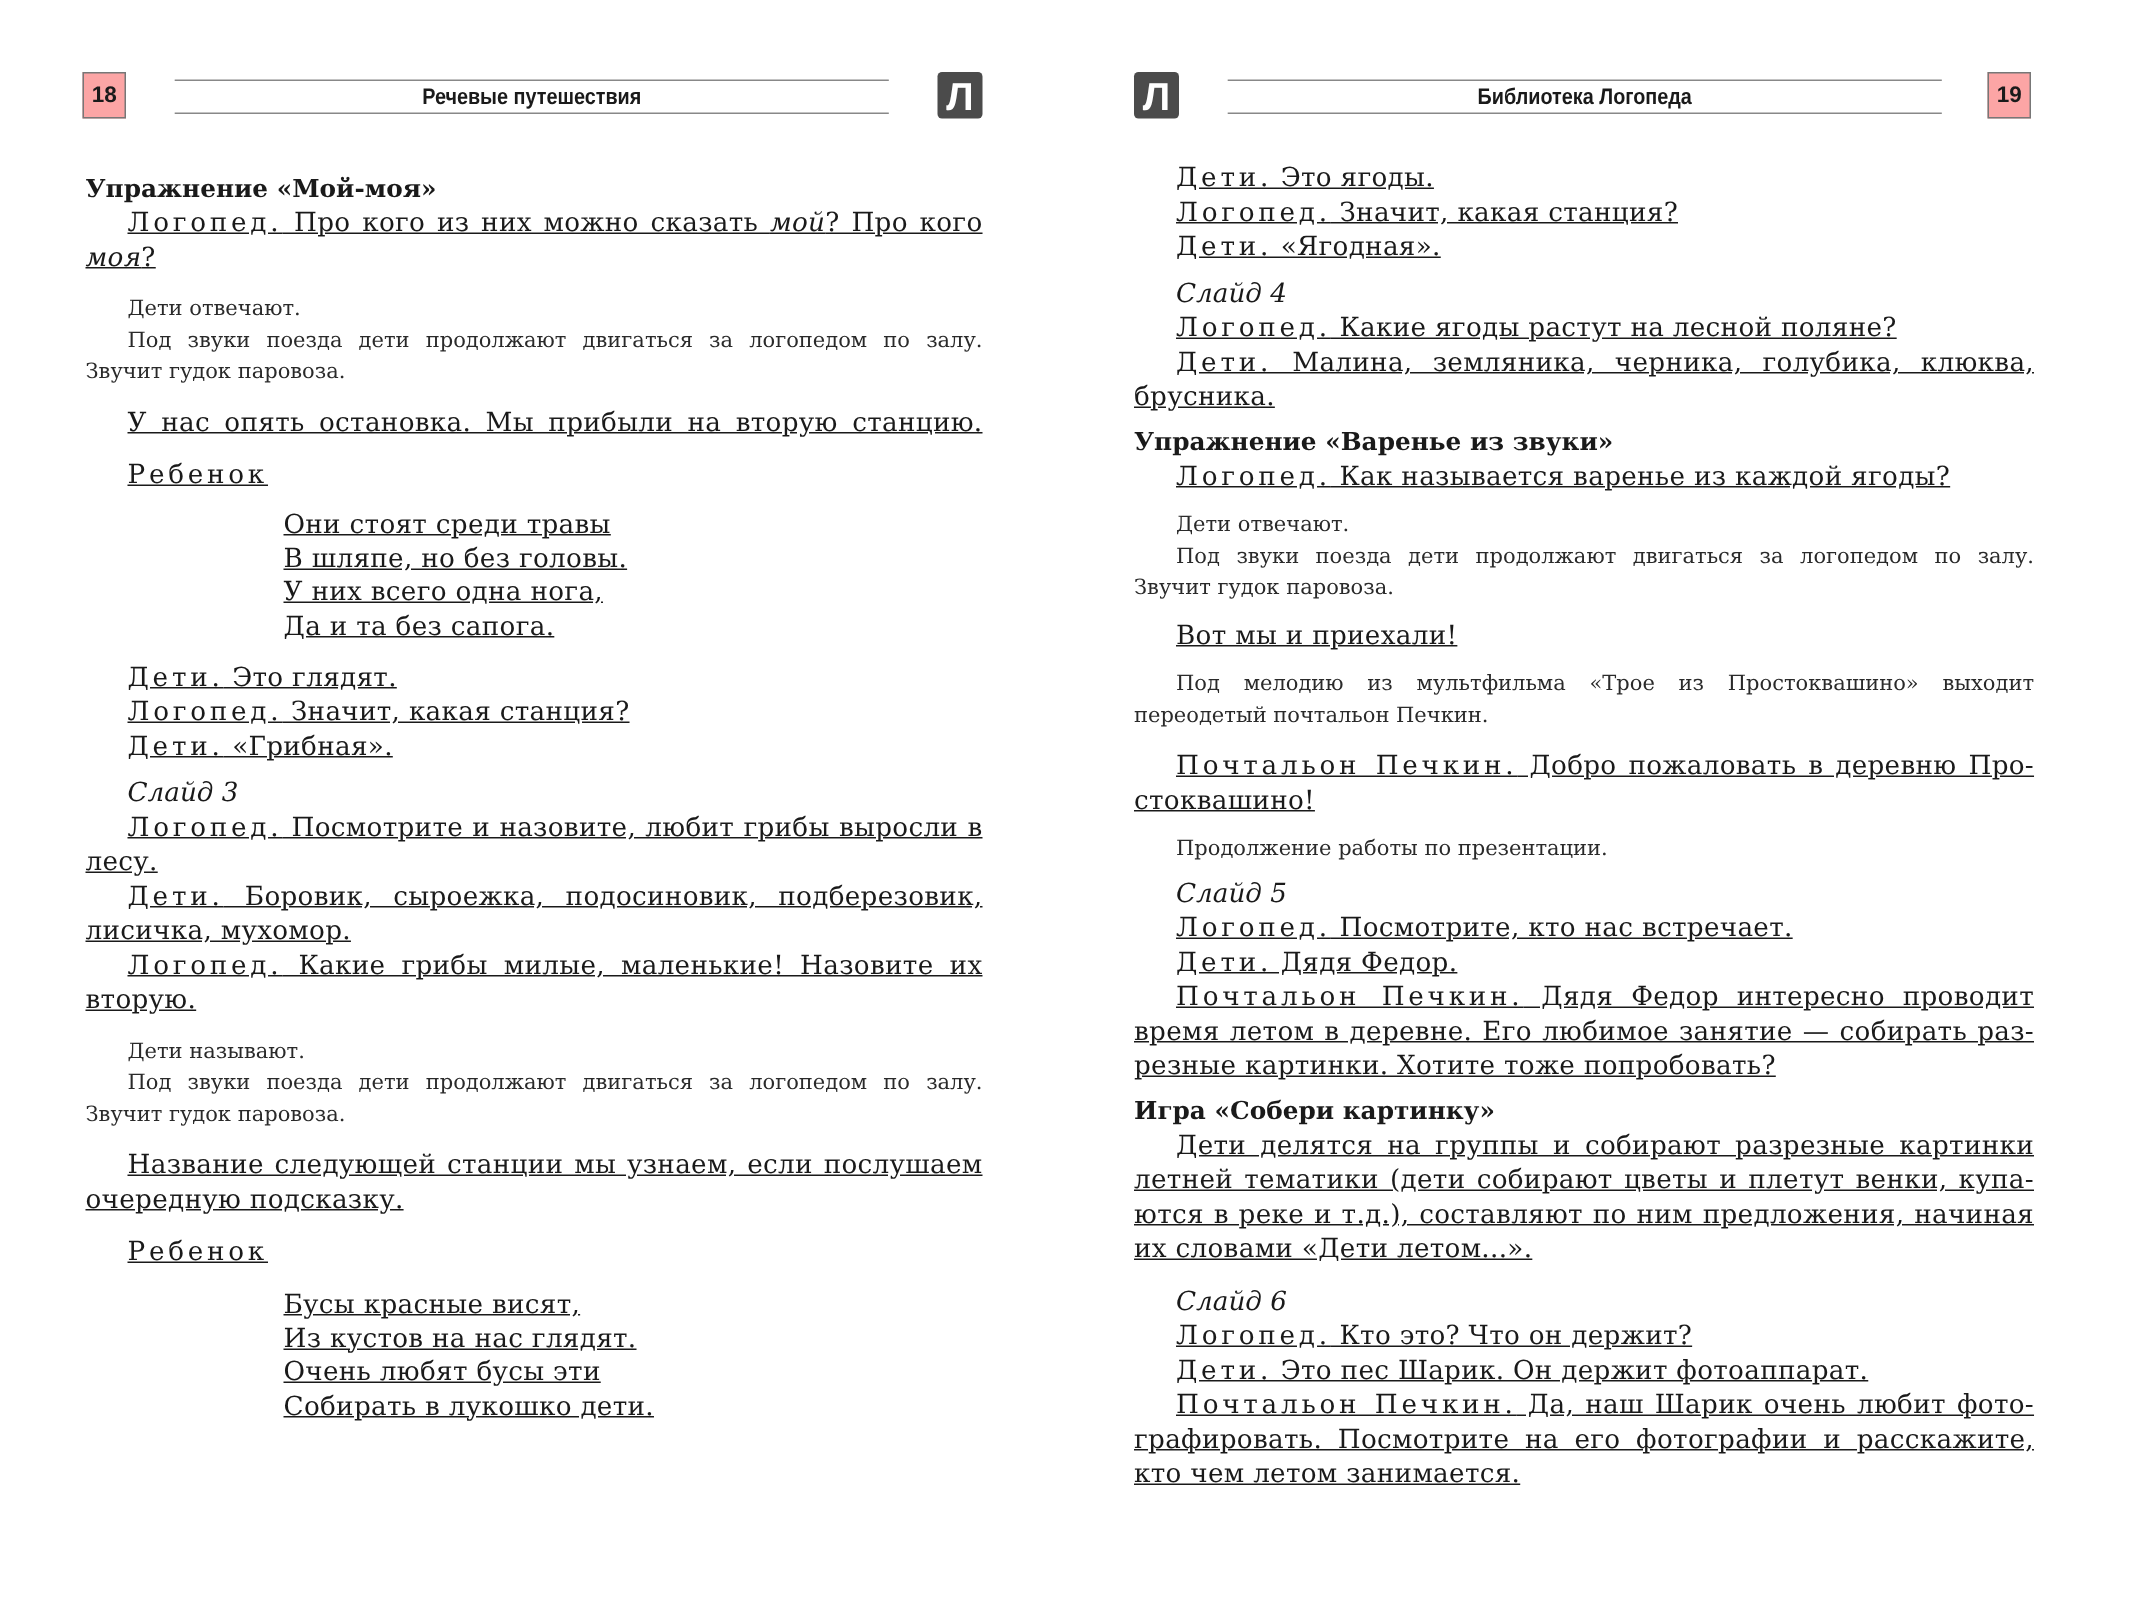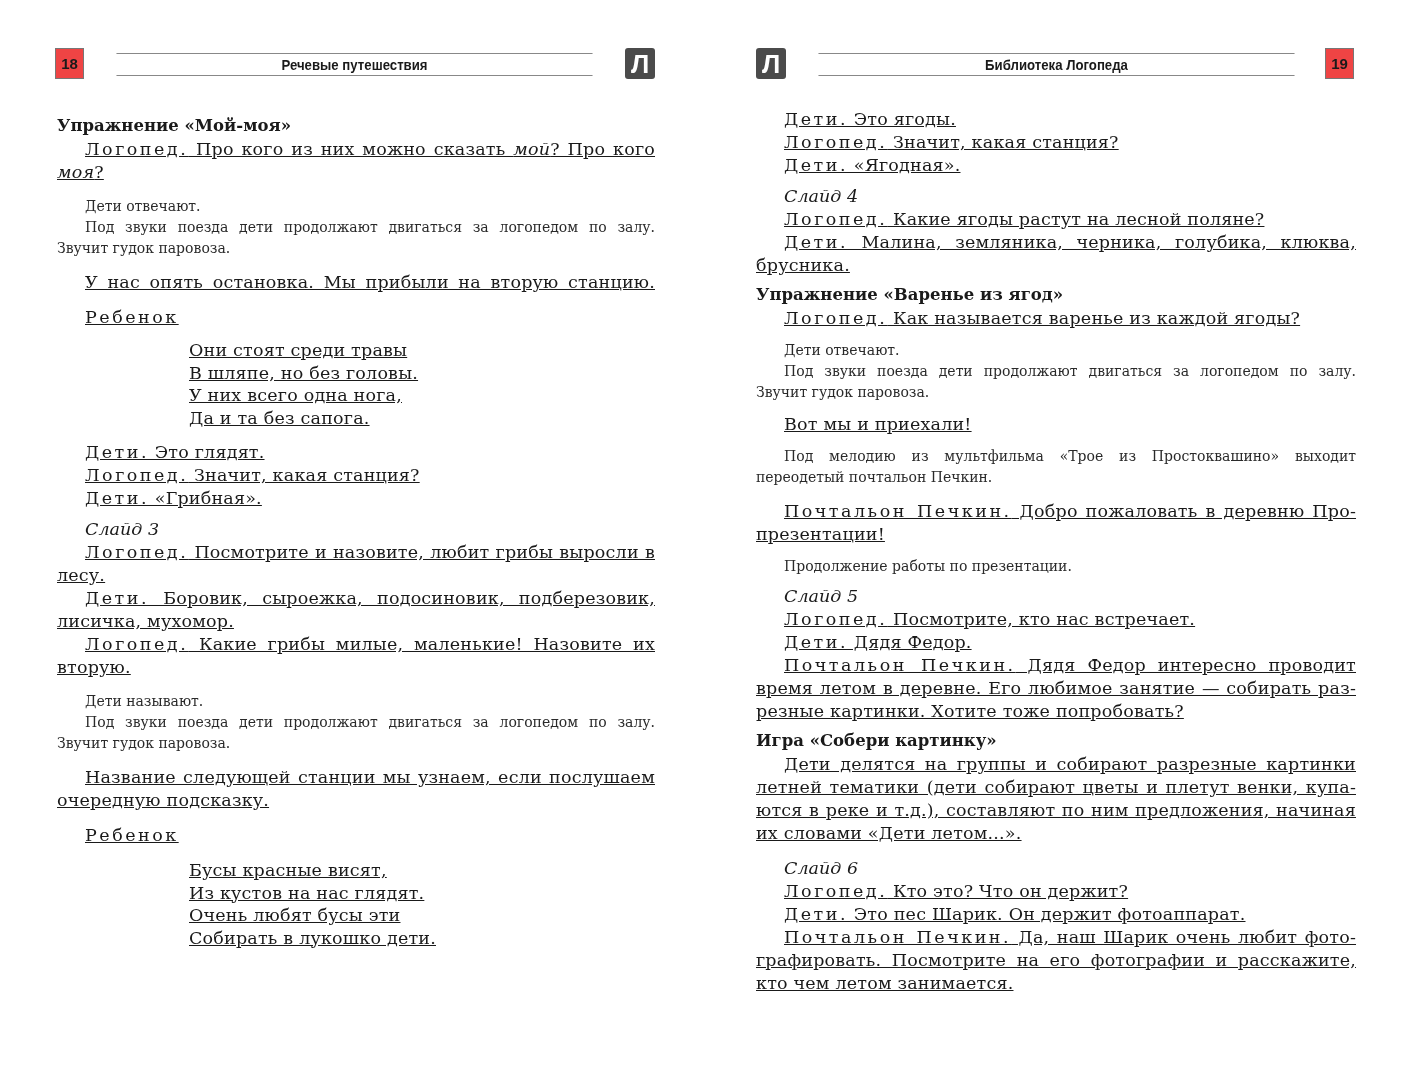--- a/index.html
+++ b/index.html
@@ -7,21 +7,21 @@
     width:1426px; height:1080px; background:#ffffff; position:relative; overflow:hidden;
     font-family: "DejaVu Serif", "Liberation Serif", serif; color:#1a1a1a;
   }
   .page { position:absolute; top:0; height:1080px; }
   .page.left { left:0; width:713px; }
   .page.right { left:713px; width:713px; }
 
   
   .hdr { position:absolute; top:48px; height:31px; }
   .hdr .numbox {
-    position:absolute; top:0; width:29px; height:31px; border:1px solid #777; background:#ef4444;
+    position:absolute; top:0; width:29px; height:31px; border:1px solid #777; background:#fca5a5;
     font-family:"Liberation Sans", sans-serif; font-weight:bold; font-size:15px;
     display:flex; align-items:center; justify-content:center; color:#1a1a1a; box-sizing:border-box;
   }
   .hdr .bar {
     position:absolute; top:5px; height:21px; border-top:1px solid #888; border-bottom:1px solid #888;
     display:flex; align-items:center; justify-content:center;
     font-family:"Liberation Sans", sans-serif; font-weight:bold; font-size:15px; color:#1a1a1a;
     transform:scaleX(0.88);
   }
   .hdr .logo {
@@ -132,34 +132,34 @@
       <div class="line indent"><span class="speaker">Дети.</span><span> Это ягоды.</span></div>
       <div class="line indent"><span class="speaker">Логопед.</span><span> Значит, какая станция?</span></div>
       <div class="line indent"><span class="speaker">Дети.</span><span> «Ягодная».</span></div>
     </div>
 
     <div class="slide">Слайд 4</div>
     <div class="line indent"><span class="speaker">Логопед.</span><span> Какие ягоды растут на лесной поляне?</span></div>
     <div class="line justify indent"><span class="speaker">Дети.</span><span> Малина, земляника, черника, голубика, клюква,</span></div>
     <div class="line">брусника.</div>
 
-    <div class="heading gap6">Упражнение «Варенье из ягод»</div>
+    <div class="heading gap6">Упражнение «Варенье из звуки»</div>
     <div class="line indent"><span class="speaker">Логопед.</span><span> Как называется варенье из каждой ягоды?</span></div>
 
     <div class="small indent gap10">Дети отвечают.</div>
     <div class="small indent justify">Под звуки поезда дети продолжают двигаться за логопедом по залу.</div>
     <div class="small">Звучит гудок паровоза.</div>
 
     <div class="line indent gap10">Вот мы и приехали!</div>
 
     <div class="small indent justify gap10">Под мелодию из мультфильма «Трое из Простоквашино» выходит</div>
     <div class="small">переодетый почтальон Печкин.</div>
 
     <div class="line justify indent gap12"><span class="speaker">Почтальон Печкин.</span><span> Добро пожаловать в деревню Про-</span></div>
-    <div class="line">презентации!</div>
+    <div class="line">стоквашино!</div>
 
     <div class="small indent gap10">Продолжение работы по презентации.</div>
 
     <div class="slide">Слайд 5</div>
     <div class="line indent"><span class="speaker">Логопед.</span><span> Посмотрите, кто нас встречает.</span></div>
     <div class="line indent"><span class="speaker">Дети.</span><span> Дядя Федор.</span></div>
     <div class="line justify indent"><span class="speaker">Почтальон Печкин.</span><span> Дядя Федор интересно проводит</span></div>
     <div class="line justify">время летом в деревне. Его любимое занятие — собирать раз-</div>
     <div class="line">резные картинки. Хотите тоже попробовать?</div>
 

